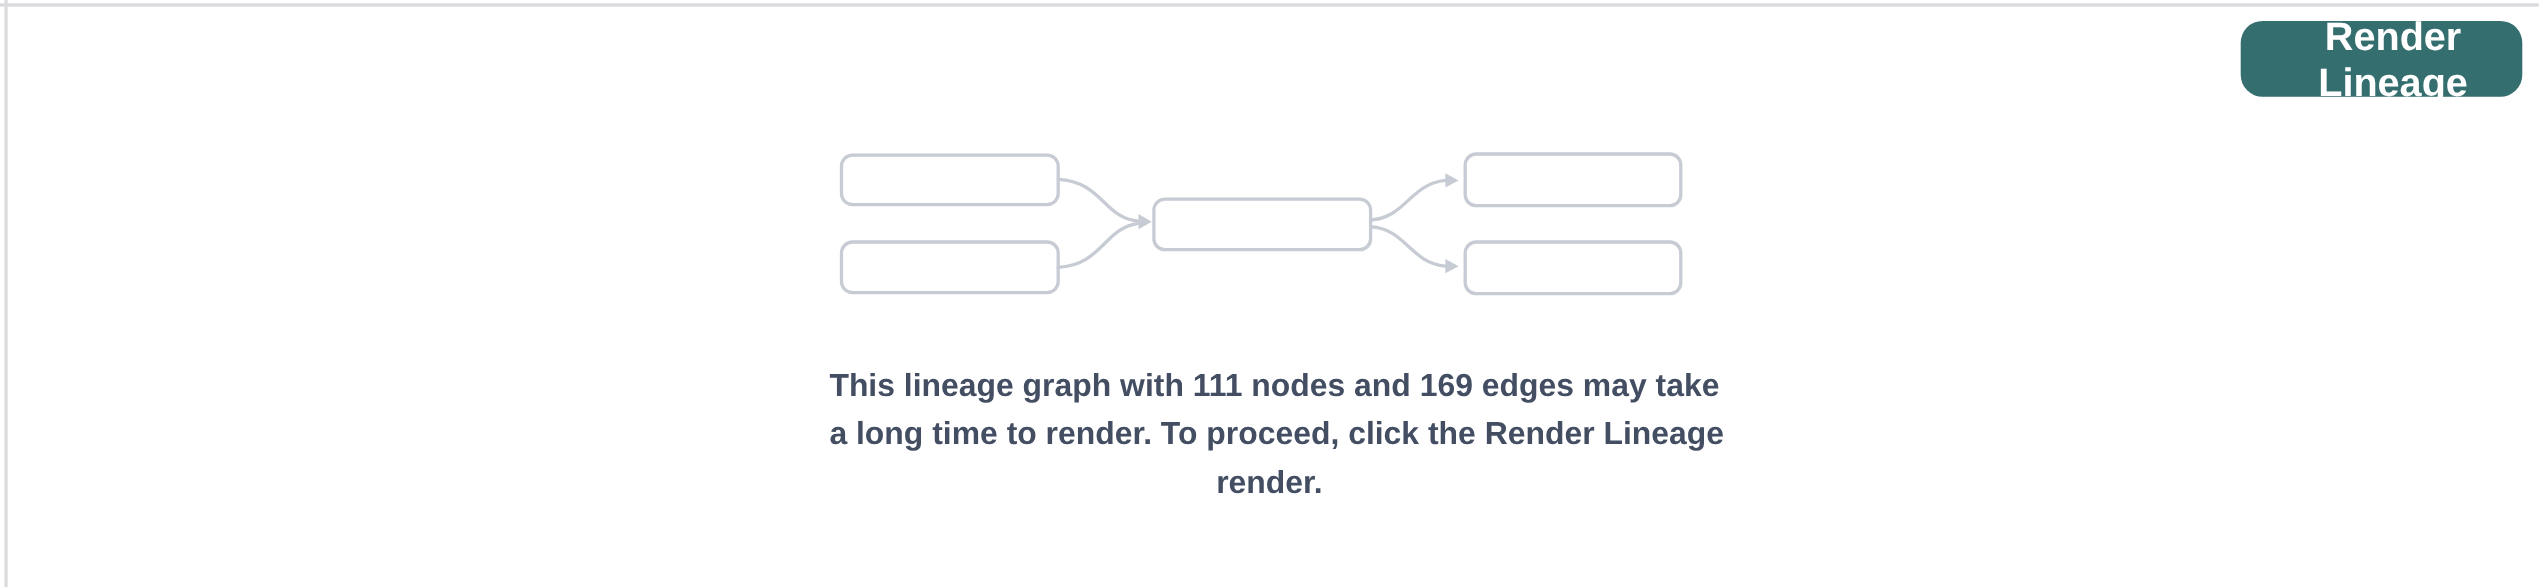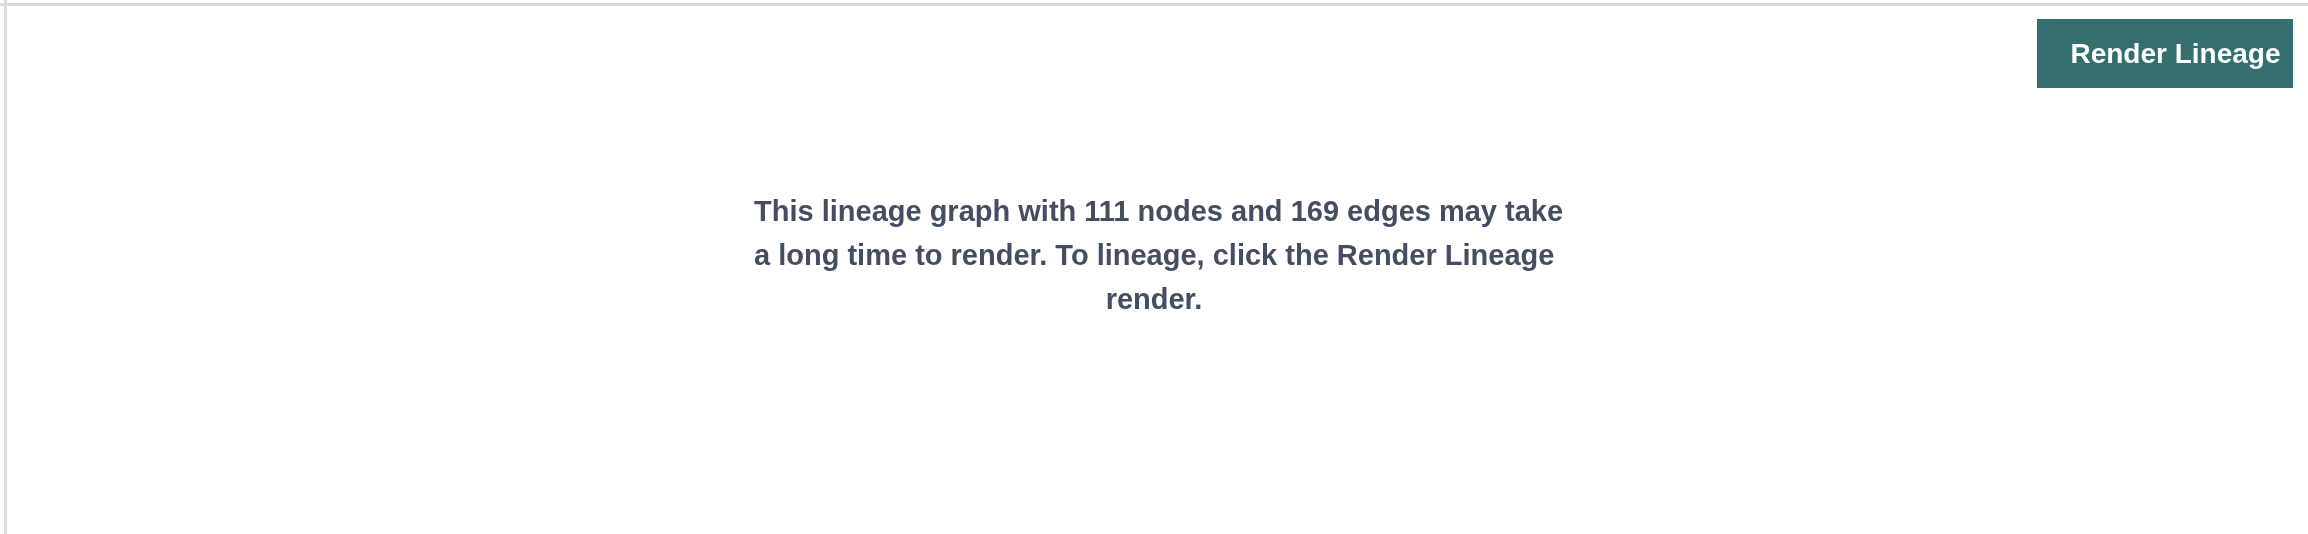--- a/index.html
+++ b/index.html
@@ -31,40 +31,39 @@
     background: #dcdcdf;
   }
   .render-btn {
     position: absolute;
     top: 19px;
     right: 15px;
     width: 256px;
     height: 69px;
     background: #346e6e;
     border: none;
-    border-radius: 0;
+    border-radius: 20px;
     color: #ffffff;
     font-family: "Liberation Sans", sans-serif;
-    font-size: 28px;
+    font-size: 36px;
     font-weight: bold;
     display: flex;
     align-items: center;
     justify-content: center;
     cursor: pointer;
     padding-left: 27px;
   }
   .placeholder {
     position: absolute;
     top: 133px;
     left: 50%;
     transform: translateX(-50%);
     width: 800px;
     display: flex;
-    flex-direction: row;
-    align-items: center;
+    flex-direction: column;
   }
   .preview-svg {
     display: block;
   }
   .warning-message {
     margin-top: 56px;
     width: 800px;
     text-align: center;
     color: #434e63;
     font-size: 29px;
@@ -99,17 +98,17 @@
     </g>
     <g fill="#c6cbd4" stroke="none">
       <path d="M281,61.5 L293,68.5 L281,75.5 Z"></path>
       <path d="M560,24.5 L572,31 L560,37.5 Z"></path>
       <path d="M560,102.5 L572,109 L560,115.5 Z"></path>
     </g>
   </svg>
 
   <div class="warning-message">
     <div class="warning-line">This lineage graph with 111 nodes and 169 edges may take</div>
-    <div class="warning-line">a long time to render. To lineage, click the Render Lineage</div>
+    <div class="warning-line">a long time to render. To proceed, click the Render Lineage</div>
     <div class="warning-line">render.</div>
   </div>
 
 </div>
 
 </body></html>

